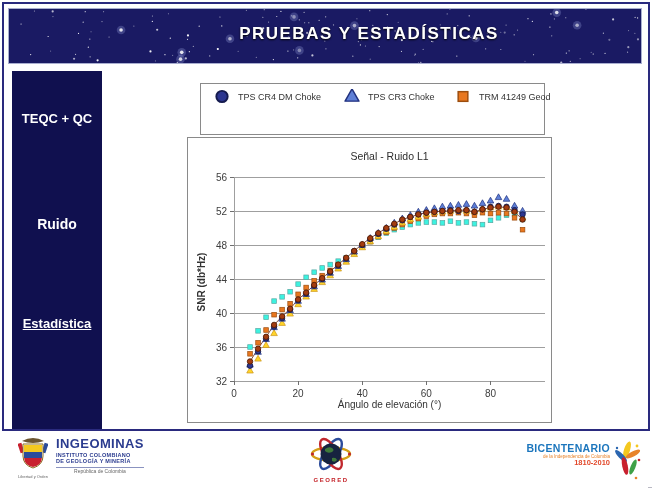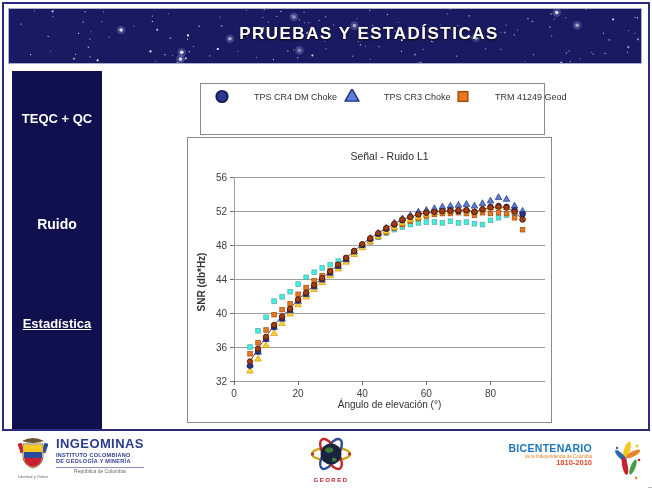--- a/index.html
+++ b/index.html
@@ -14,21 +14,21 @@
   .header svg.stars{position:absolute;left:0;top:0;}
   .header .title{position:relative;z-index:2;display:block;width:100%;margin-top:15px;text-align:center;padding-left:88px;box-sizing:border-box;color:#ffffff;font-size:17px;font-weight:bold;letter-spacing:1.5px;text-shadow:0 1px 2px #000;}
 
   
   .sidebar{position:absolute;left:12px;top:71px;width:90px;height:358px;background:var(--sidebar-bg,#10104F);}
   .side-item{position:absolute;left:0;width:100%;text-align:center;color:#fff;font-weight:bold;font-size:13px;}
   .side-item.u{text-decoration:underline;}
 
   
   .legend{position:absolute;left:200px;top:83px;width:345px;height:52px;background:#fff;border:1px solid #8a8a8a;box-sizing:border-box;display:grid;grid-template-columns:130px 111px auto;grid-template-rows:1fr 1fr;align-items:center;padding-left:12px;}
-  .lg-item{display:flex;align-items:center;gap:23px;}
+  .lg-item{display:flex;align-items:center;gap:7px;}
   .lg-label{font-size:9px;color:#333;white-space:nowrap;}
 
   
   .chart-box{position:absolute;left:187px;top:137px;width:365px;height:286px;background:#fff;border:1px solid #8a8a8a;box-sizing:border-box;}
   .chart-title{position:absolute;left:46px;top:12px;width:311px;text-align:center;font-size:10.5px;color:#2e2e2e;}
   .chart-xlabel{position:absolute;left:46px;top:261px;width:311px;text-align:center;font-size:10px;color:#333;}
   .chart-ylabel{position:absolute;left:8px;top:250px;width:212px;text-align:center;font-size:10px;font-weight:bold;color:#333;transform:rotate(-90deg);transform-origin:0 0;}
   .chart-box svg{position:absolute;left:0;top:0;}
 
   
@@ -37,21 +37,21 @@
   .coat-col{display:flex;flex-direction:column;align-items:center;width:34px;}
   .motto{font-size:4px;color:#666;margin-top:1px;white-space:nowrap;}
   .ing-text{display:flex;flex-direction:column;line-height:1.15;}
   .ing-name{font-size:13px;font-weight:bold;color:var(--ing-blue,#2A3B8F);letter-spacing:0.4px;}
   .ing-sub{font-size:5.5px;font-weight:bold;color:var(--ing-blue,#2A3B8F);letter-spacing:0.3px;}
   .ing-rep{font-size:5px;color:#666;border-top:0.5px solid #8a93c0;margin-top:2px;padding-top:1px;text-align:center;}
 
   .geored{position:absolute;left:299px;top:3px;width:64px;text-align:center;}
   .geored-name{font-size:6px;font-weight:bold;color:var(--geored-red,#C42127);letter-spacing:1.5px;margin-top:-2px;}
 
-  .bicentenario{position:absolute;right:6px;top:8px;display:flex;gap:20px;align-items:flex-start;}
+  .bicentenario{position:absolute;right:6px;top:8px;display:flex;gap:2px;align-items:flex-start;}
   .bic-text{text-align:right;line-height:1.1;margin-top:3px;}
   .bic-title{font-size:10.5px;font-weight:bold;color:var(--bic-blue,#1C76BD);letter-spacing:0.3px;}
   .bic-sub{font-size:4.5px;color:#E8832A;}
   .bic-years{font-size:7.5px;font-weight:bold;color:var(--bic-red,#E2492B);}
 </style>
 </head>
 <body>
 
 <div class="page">
 

